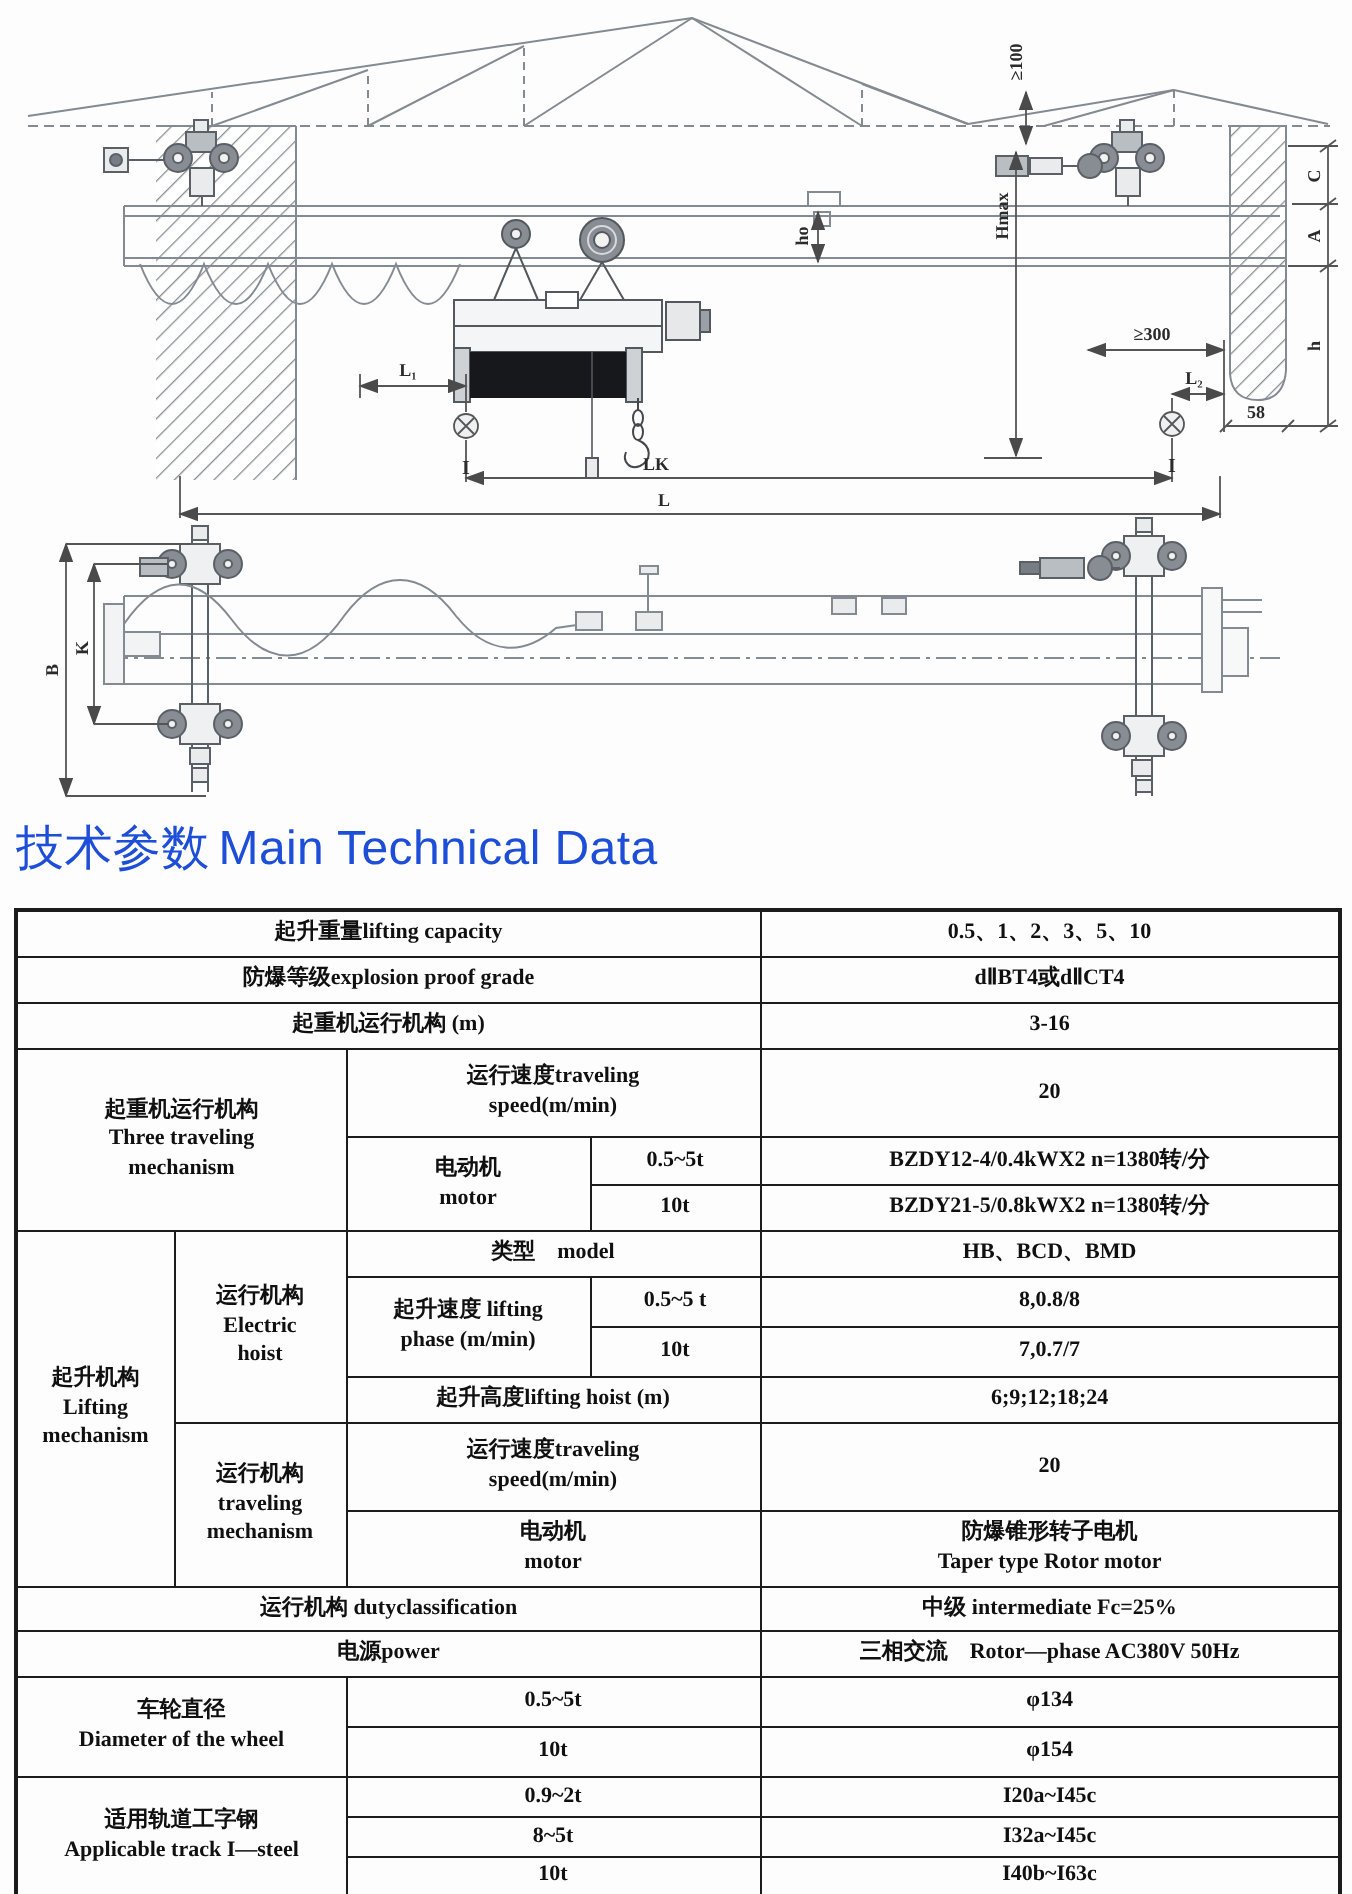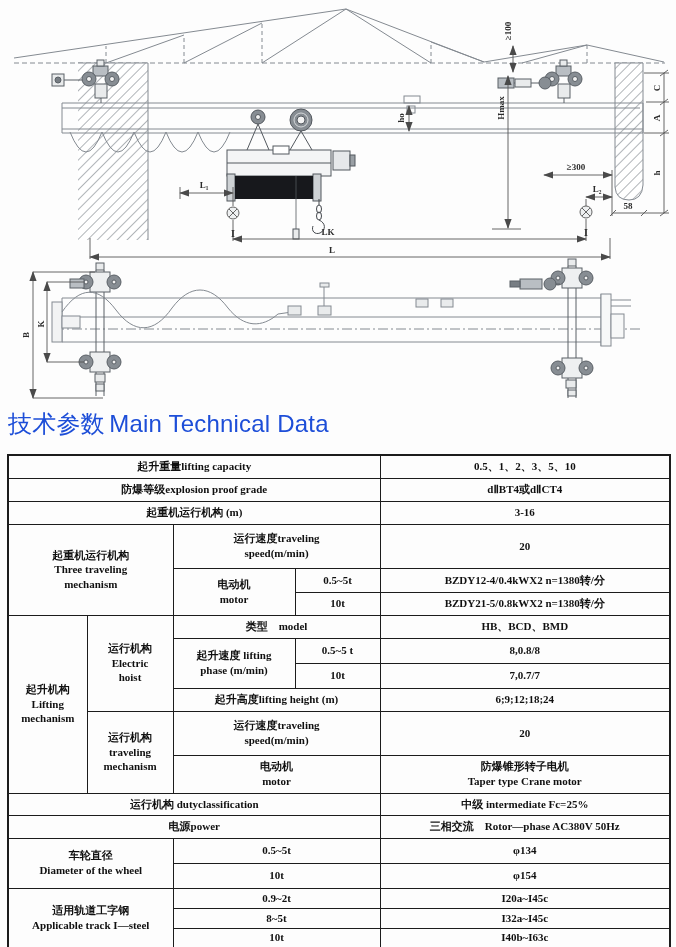--- a/index.html
+++ b/index.html
@@ -299,36 +299,36 @@
       <td rowspan="2">起升速度 lifting
 phase (m/min)</td>
       <td>0.5~5 t</td>
       <td>8,0.8/8</td>
     </tr>
     <tr style="height:25px">
       <td>10t</td>
       <td>7,0.7/7</td>
     </tr>
     <tr style="height:23px">
-      <td colspan="2">起升高度lifting height (m)</td>
+      <td colspan="2">起升高度lifting hoist (m)</td>
       <td>6;9;12;18;24</td>
     </tr>
     <tr style="height:44px">
       <td rowspan="2">运行机构
 traveling
 mechanism</td>
       <td colspan="2">运行速度traveling
 speed(m/min)</td>
       <td>20</td>
     </tr>
     <tr style="height:38px">
       <td colspan="2">电动机
 motor</td>
       <td>防爆锥形转子电机
-Taper type Crane motor</td>
+Taper type Rotor motor</td>
     </tr>
     <tr style="height:22px">
       <td colspan="4">运行机构 dutyclassification</td>
       <td>中级 intermediate Fc=25%</td>
     </tr>
     <tr style="height:23px">
       <td colspan="4">电源power</td>
       <td>三相交流　Rotor—phase AC380V 50Hz</td>
     </tr>
     <tr style="height:25px">

